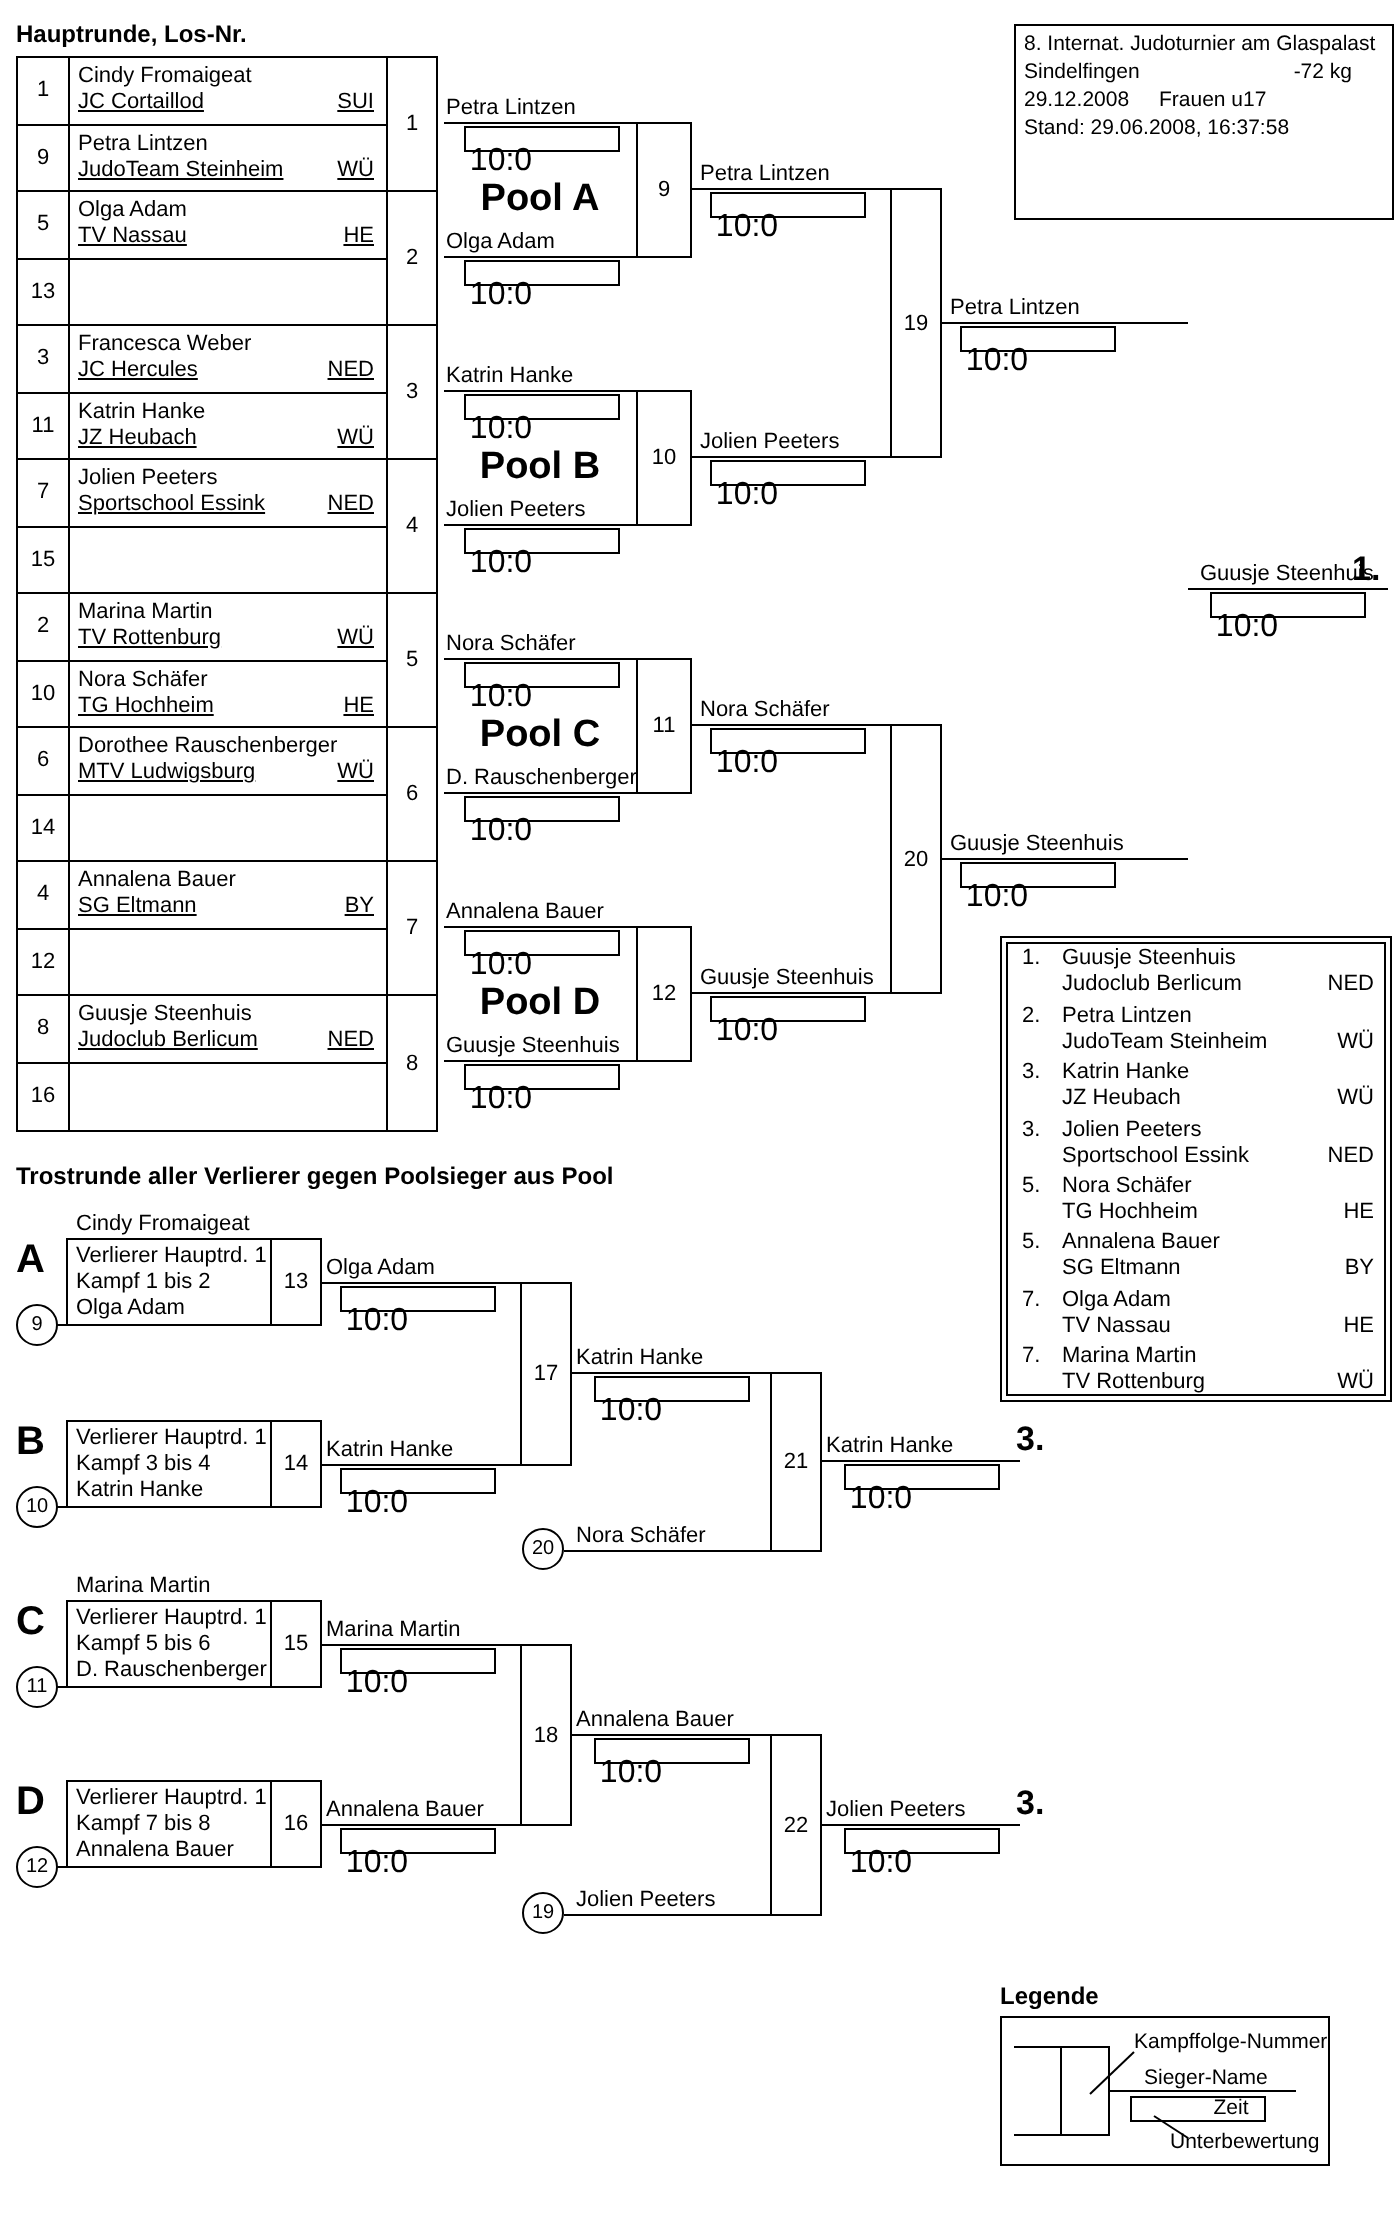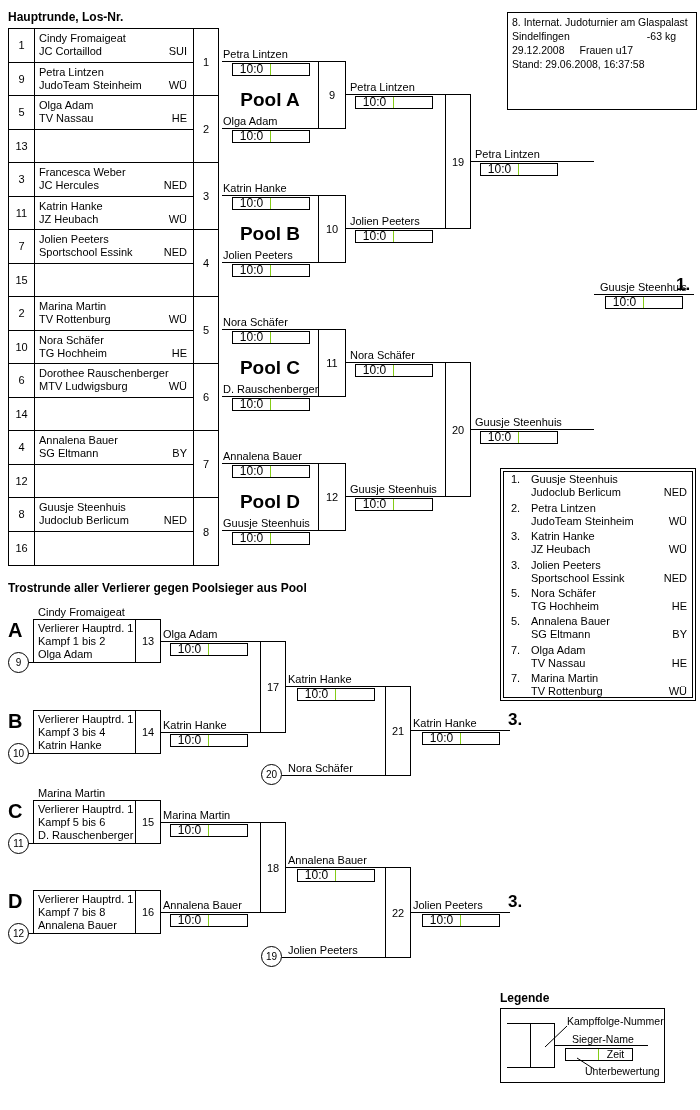--- a/index.html
+++ b/index.html
@@ -5,40 +5,40 @@
   * { box-sizing: border-box; margin: 0; padding: 0; }
   html,body { background:#fff; }
   body { font-family:"Liberation Sans","DejaVu Sans",sans-serif; font-size:11px; color:#000; }
   #page { position:relative; width:700px; height:1110px; background:#fff; overflow:hidden; }
 
   .hline { position:absolute; height:1px; background:#000; }
   .name  { position:absolute; white-space:nowrap; line-height:12px; font-size:11px; }
   .title { position:absolute; font-weight:bold; font-size:12px; white-space:nowrap; }
 
   .scorebox { position:absolute; width:78px; height:13px; border:1px solid #000; display:flex; background:#fff; }
-  .scorebox .sc1 { width:38px; border-right:1px solid #84cc16; text-align:center; line-height:10px; font-size:12px; }
+  .scorebox .sc1 { width:38px; border-right:3px solid #84cc16; text-align:center; line-height:10px; font-size:16px;margin-top:12px; }
   .scorebox .sc2 { flex:1; }
   .scorebox.legend { width:68px; }
   .scorebox.legend .sc1 { width:33px; }
   .scorebox.legend .sc2 { text-align:center; line-height:10px; font-size:10.5px; }
 
   .matchcol { position:absolute; border:1px solid #000; background:#fff; display:flex; align-items:center; justify-content:center; font-size:11px; }
   .pool-label { position:absolute; font-weight:bold; font-size:19px; text-align:center; white-space:nowrap; }
   .big-letter { position:absolute; font-weight:bold; font-size:20px; line-height:20px; }
   .place { position:absolute; font-weight:bold; font-size:17px; line-height:17px; }
   .circle { position:absolute; width:21px; height:21px; border:1px solid #000; border-radius:50%; background:#fff;
             display:flex; align-items:center; justify-content:center; font-size:10px; }
 
   #entry-table { position:absolute; left:8px; top:28px; width:186px; height:538px; border:1px solid #000; display:flex; flex-direction:column; background:#fff; }
   .erow { display:flex; height:33.5px; border-bottom:1px solid #000; }
   .erow:last-child { border-bottom:none; }
   .elot { width:26px; border-right:1px solid #000; display:flex; align-items:center; justify-content:center; }
   .einfo { flex:1; padding:3px 6px 0 4px; overflow:hidden; }
   .einfo .l1 { line-height:13px; white-space:nowrap; }
-  .einfo .l2 { line-height:13px; display:flex; justify-content:space-between; white-space:nowrap; }
+  .einfo .l2 { line-height:13px; display:flex; justify-content:space-between; white-space:nowrap;text-decoration:underline; }
 
   #match-col { position:absolute; left:193px; top:28px; width:26px; height:538px; border:1px solid #000; display:flex; flex-direction:column; background:#fff; }
   .mcell { height:67px; border-bottom:1px solid #000; display:flex; align-items:center; justify-content:center; }
   .mcell:last-child { border-bottom:none; }
 
   #info-box { position:absolute; left:507px; top:12px; width:190px; height:98px; border:1px solid #000; font-size:10.5px; background:#fff; }
   #info-box .s1 { height:32px; border-bottom:1px solid #000; padding:3px 4px; line-height:13px; white-space:nowrap; }
   #info-box .s2 { padding:2px 4px; line-height:14px; }
   #info-box .row-split { display:flex; justify-content:space-between; padding-right:16px; }
   #info-box .row-gap span { margin-right:12px; }
@@ -64,21 +64,21 @@
 
 <div id="page">
 
   <div class="title" style="left:8px;top:10px">Hauptrunde, Los-Nr.</div>
 
   <div id="info-box">
     <div class="s2">
       <div class="nw">8. Internat. Judoturnier am Glaspalast</div>
       <div class="row-split">
         <span>Sindelfingen</span>
-        <span>-63 kg</span>
+        <span>-72 kg</span>
       </div>
       <div class="row-gap">
         <span>29.12.2008</span>
         <span>Frauen u17</span>
       </div>
       <div class="nw">Stand: 29.06.2008, 16:37:58</div>
     </div>
   </div>
 
   <div id="entry-table">

